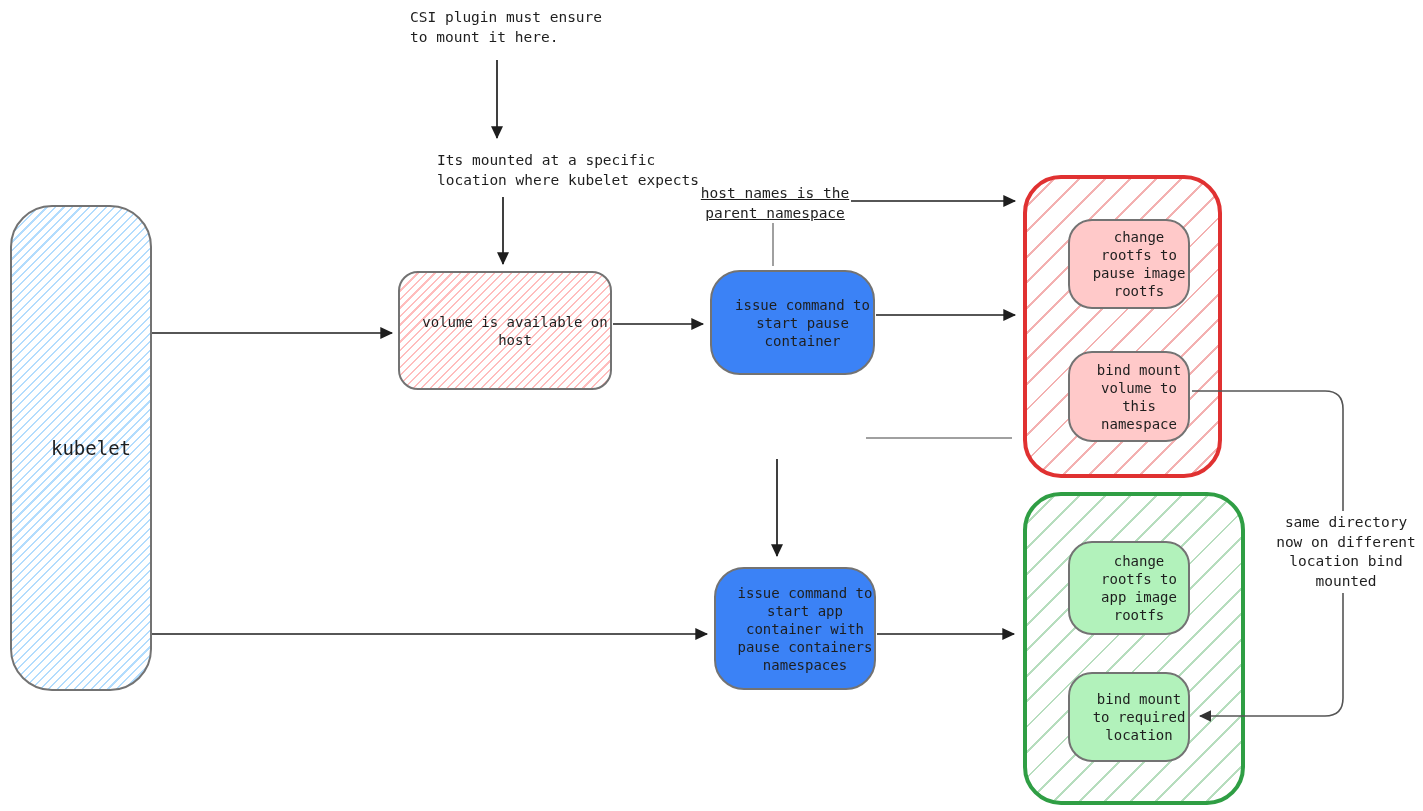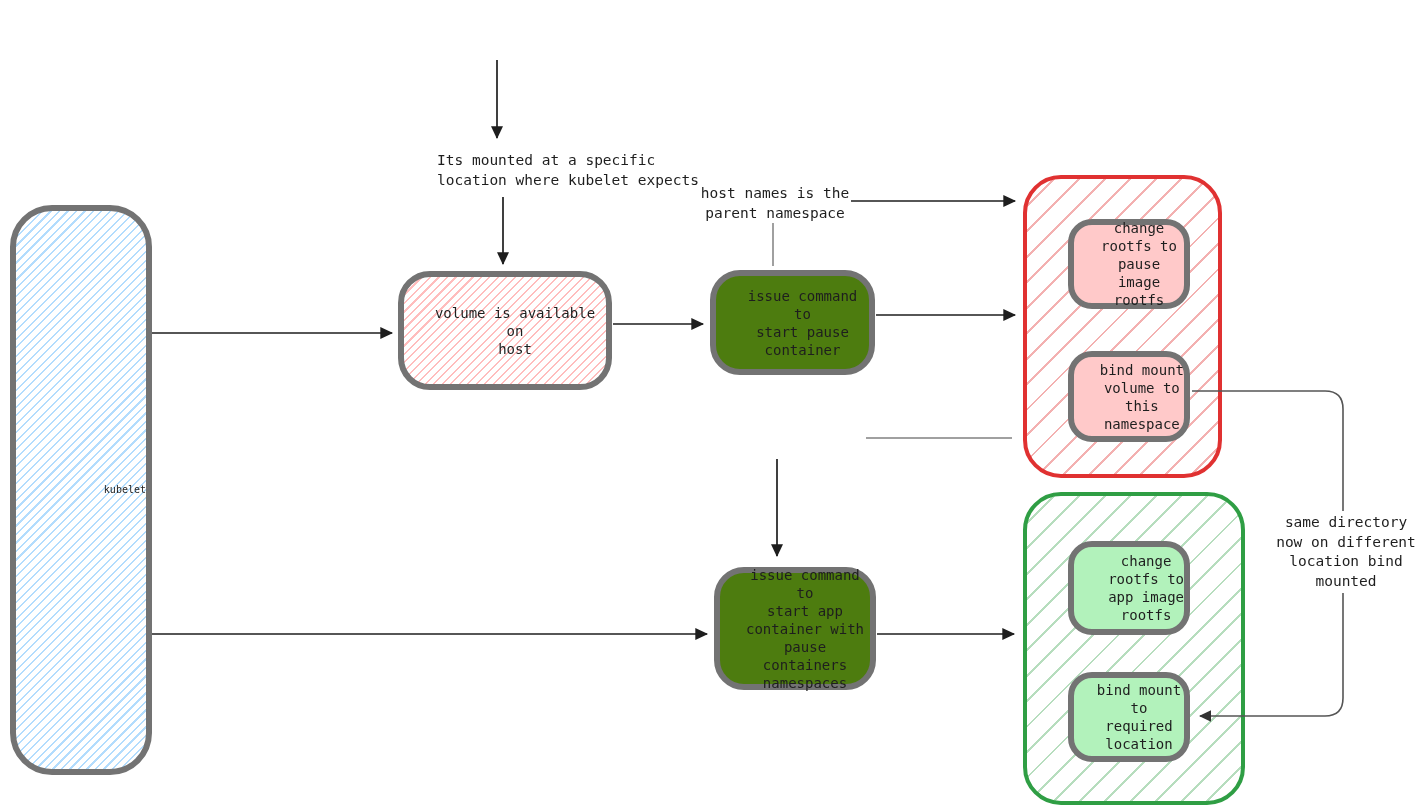--- a/index.html
+++ b/index.html
@@ -1,59 +1,59 @@
 <!DOCTYPE html>
 <html><head>
 <meta charset="utf-8">
 <style>
   html,body{margin:0;padding:0;background:#fff;}
   .canvas{
     position:relative;width:1423px;height:811px;background:#ffffff;overflow:hidden;
     font-family:"DejaVu Sans Mono","Liberation Mono",monospace;color:#1e1e1e;
   }
   .node{
-    position:absolute;display:flex;align-items:center;justify-content:flex-end;
+    position:absolute;display:flex;align-items:center;justify-content:center;
     text-align:center;white-space:pre-line;font-size:14px;line-height:18px;
-    border:6px solid #737373;box-sizing:border-box;padding-left:20px;
+    border:2px solid #737373;box-sizing:border-box;padding-left:20px;
   }
   
   .hatch-blue{
     background:repeating-linear-gradient(135deg,rgba(116,192,252,0.55) 0 1.5px,transparent 1.5px 6px);
   }
   .hatch-pink{
     background:repeating-linear-gradient(135deg,rgba(255,135,135,0.55) 0 1.5px,transparent 1.5px 6px);
   }
   .hatch-red{
     background:repeating-linear-gradient(135deg,rgba(224,49,49,0.38) 0 2px,transparent 2px 18px);
   }
   .hatch-green{
     background:repeating-linear-gradient(135deg,rgba(47,158,68,0.35) 0 2px,transparent 2px 18px);
   }
-  .kubelet{left:10px;top:205px;width:142px;height:570px;border-radius:42px;font-size:10px;}
-  .volume{left:398px;top:271px;width:214px;height:119px;border-radius:32px;}
-  .yellow{background:#4d7c0f;}
+  .kubelet{left:10px;top:205px;width:142px;height:486px;border-radius:42px;font-size:19px;}
+  .volume{left:398px;top:271px;width:214px;height:119px;border-radius:20px;}
+  .yellow{background:#3b82f6;}
   .y1{left:710px;top:270px;width:165px;height:105px;border-radius:30px;}
   .y2{left:714px;top:567px;width:162px;height:123px;border-radius:30px;}
   .group{position:absolute;box-sizing:border-box;border-radius:38px;}
   .group.red{left:1023px;top:175px;width:199px;height:303px;border:4px solid #e03131;}
   .group.green{left:1023px;top:492px;width:222px;height:313px;border:4px solid #2f9e44;}
   .inner{width:122px;border-radius:24px;position:absolute;}
   .pinkfill{background:#ffc9c9;}
   .greenfill{background:#b2f2bb;}
   .p1{left:1068px;top:219px;height:90px;}
   .p2{left:1068px;top:351px;height:91px;}
   .g1{left:1068px;top:541px;height:94px;}
   .g2{left:1068px;top:672px;height:90px;}
   .note{
     position:absolute;white-space:pre-line;font-size:14.5px;line-height:19.5px;
   }
   .note.center{text-align:center;}
   .csi{left:410px;top:8px;}
   .mounted{left:390px;top:151px;margin-left:47px;}
-  .hostnames{left:695px;top:184px;width:160px;}
+  .hostnames{left:695px;top:184px;width:160px;text-decoration:underline;}
   .inherits{left:696px;top:419px;width:172px;}
   .samedir{left:1263px;top:511px;width:166px;background:#ffffff;padding:2px 0;}
   svg.wires{position:absolute;left:0;top:0;pointer-events:none;}
 </style>
 </head>
 <body>
 
 <div class="canvas">
 
   <div class="node kubelet hatch-blue">
@@ -126,20 +126,22 @@
       <path d="M152,634 L707,634" marker-end="url(#arr)"></path>
       <path d="M877,634 L1014,634" marker-end="url(#arr)"></path>
     </g>
     <g stroke="#808080" stroke-width="1.5" fill="none">
       <path d="M773,223 L773,266"></path>
       <path d="M866,438 L1012,438"></path>
     </g>
     <path d="M1192,391 L1325,391 Q1343,391 1343,409 L1343,698 Q1343,716 1325,716 L1200,716" stroke="#555555" stroke-width="1.6" fill="none" marker-end="url(#arrGray)"></path>
   </svg>
 
+  <div class="note csi">CSI plugin must ensure
+to mount it here.</div>
   <div class="note mounted">Its mounted at a specific
 location where kubelet expects</div>
   <div class="note center hostnames">host names is the
 parent namespace</div>
   <div class="note center samedir">same directory
 now on different
 location bind
 mounted</div>
 
 </div>

